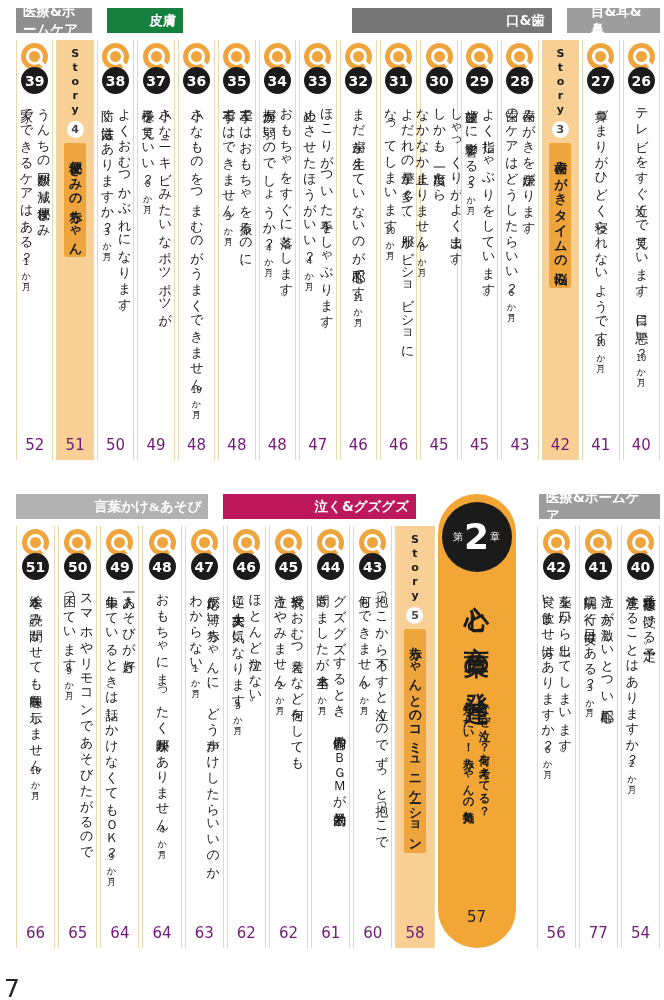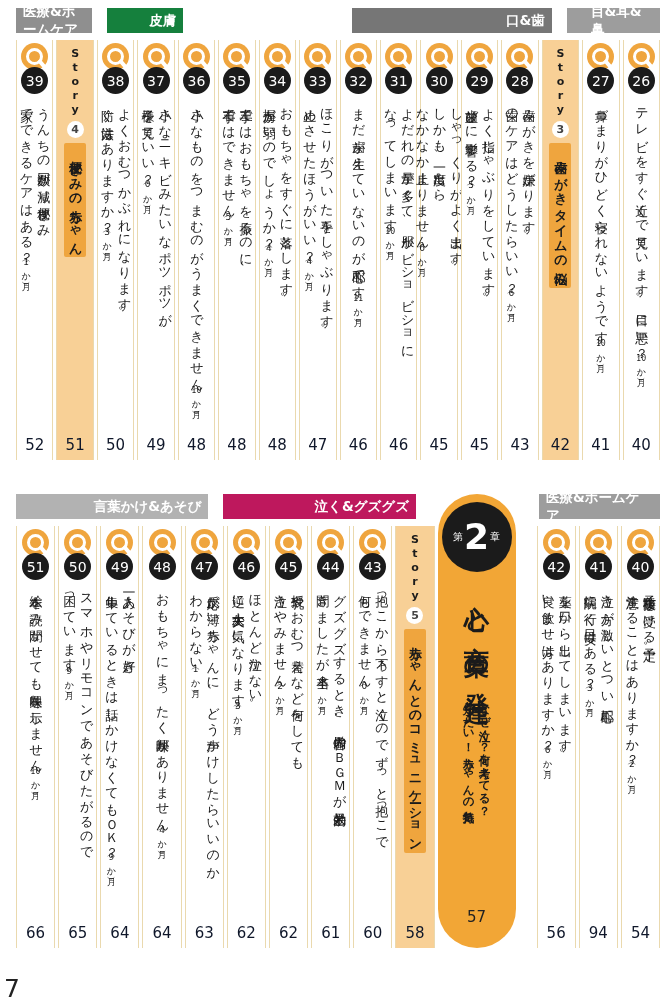--- a/index.html
+++ b/index.html
@@ -22,27 +22,27 @@
   .col{flex:1;background:#fff;border-left:1px solid #ead9ae;border-right:1px solid #ead9ae;
        display:flex;flex-direction:column;align-items:center;box-sizing:border-box;min-width:0;}
   
   .qmark{flex:none;margin-top:3px;width:27px;height:27px;border-radius:50%;
          background:#efa53e;position:relative;}
   .qmark::before{content:"";position:absolute;inset:5px;border:3px solid #fff;border-radius:50%;}
   .qmark::after{content:"";position:absolute;width:4px;height:10px;background:#fff;
                 right:4px;bottom:1px;transform:rotate(-40deg);border-radius:1px;}
   .qnum{flex:none;margin-top:-3px;width:27px;height:27px;border-radius:50%;background:#1b1b1b;
         color:#fff;display:flex;align-items:center;justify-content:center;
-        font-size:14px;font-weight:normal;z-index:1;}
+        font-size:14px;font-weight:bold;z-index:1;}
   
   .qtext{writing-mode:vertical-rl;white-space:pre-line;font-size:13px;line-height:17px;
          letter-spacing:1px;margin-top:5px;color:#1a1a1a;max-height:336px;}
   .month{font-size:9px;letter-spacing:0;}
   .tcy{text-combine-upright:all;}
-  .pnum{margin-top:auto;margin-bottom:6px;font-size:15px;color:#0f172a;}
+  .pnum{margin-top:auto;margin-bottom:6px;font-size:15px;color:#701a75;}
   
   .story{background:#f8d096;}
   .story-word{writing-mode:vertical-rl;text-orientation:upright;font-size:11px;font-weight:bold;
               letter-spacing:1px;margin-top:7px;color:#1b1b1b;}
   .story-circ{width:17px;height:17px;border-radius:50%;background:#fff;color:#444;
               font-size:11px;font-weight:bold;display:flex;align-items:center;justify-content:center;
               margin-top:4px;flex:none;}
   .story-title{writing-mode:vertical-rl;font-size:13px;font-weight:bold;letter-spacing:1px;
                background:#efa53e;padding:8px 2px;margin-top:5px;border-radius:2px;}
   
@@ -196,21 +196,21 @@
       <span class="qnum">26</span>
       <div class="qtext"><span>テレビをすぐ近くで見ています。目に悪い？</span><span class="month"><span>（</span><span class="tcy">10</span><span>か月）</span></span></div>
       <div class="pnum">40</div>
     </div>
 
   </div>
 </div>
 
 <div class="band-bot">
   <div class="hrow">
-    <div class="hdr s5" style="background: rgb(178, 178, 178);">言葉かけ&amp;あそび</div>
+    <div class="hdr s5" style="background: rgb(178, 178, 178); font-family: Liberation Serif, serif;">言葉かけ&amp;あそび</div>
     <div class="hdr s5" style="background: #be185d;">泣く&amp;グズグズ</div>
     <div class="hspacer"></div>
     <div class="hdr s3" style="background: rgb(157, 157, 157);">医療&amp;ホームケア</div>
   </div>
   <div class="cols">
 
     <div class="col">
       <span class="qmark"></span>
       <span class="qnum">51</span>
       <div class="qtext"><span>絵本を読み聞かせても興味を示しません</span><span class="month"><span>（</span><span class="tcy">10</span><span>か月）</span></span></div>
@@ -309,21 +309,21 @@
       <div class="qtext"><span>薬を口から出してしまいます。
 良い飲ませ方はありますか？</span><span class="month"><span>（</span><span class="tcy">6</span><span>か月）</span></span></div>
       <div class="pnum">56</div>
     </div>
 
     <div class="col">
       <span class="qmark"></span>
       <span class="qnum">41</span>
       <div class="qtext"><span>泣き方が激しいとつい心配に。
 病院に行く目安はある？</span><span class="month"><span>（</span><span class="tcy">3</span><span>か月）</span></span></div>
-      <div class="pnum">94</div>
+      <div class="pnum">77</div>
     </div>
 
     <div class="col">
       <span class="qmark"></span>
       <span class="qnum">40</span>
       <div class="qtext"><span>予防接種を受ける予定。
 注意することはありますか？</span><span class="month"><span>（</span><span class="tcy">2</span><span>か月）</span></span></div>
       <div class="pnum">54</div>
     </div>
 

